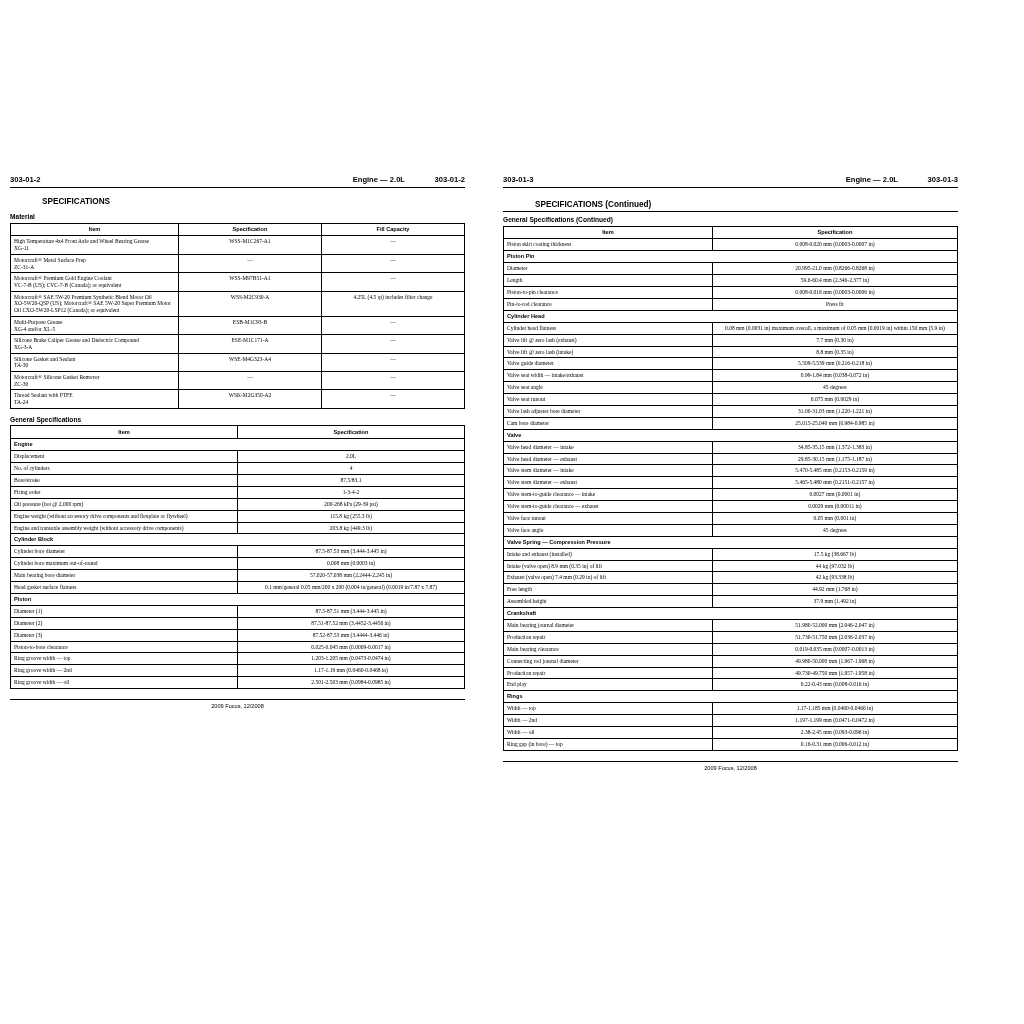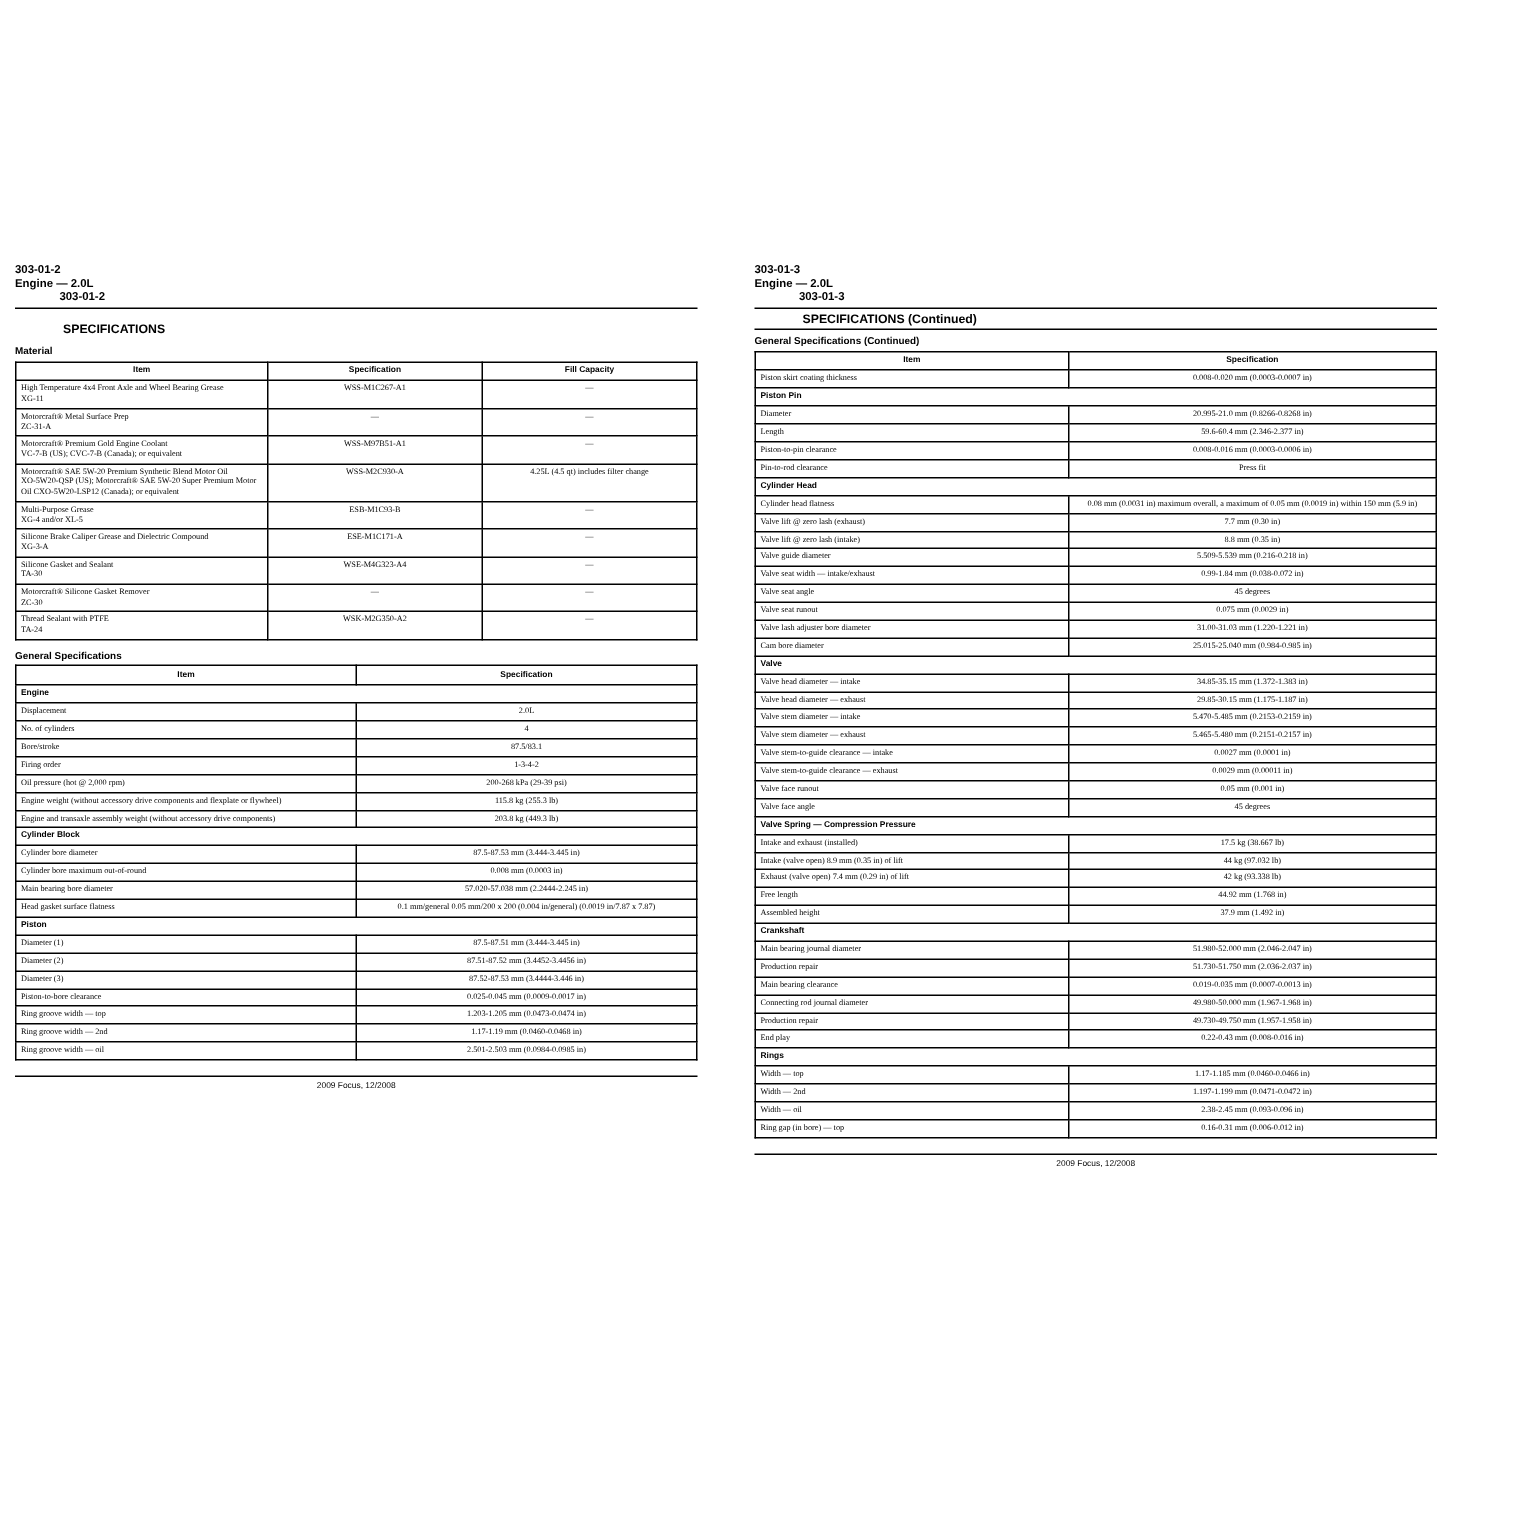--- a/index.html
+++ b/index.html
@@ -33,38 +33,37 @@
   
   .run-head {
     display: flex;
     justify-content: space-between;
     align-items: baseline;
     font-family: "Liberation Sans", sans-serif;
     font-weight: bold;
     font-size: 7.6px;
     padding-bottom: 3px;
     border-bottom: 1.3px solid #000;
-    flex-direction: column;
   }
   .run-head .center { flex: 1; text-align: right; }
   .run-head .left-num { width: 60px; text-align: left; }
   .run-head .right-num { width: 60px; text-align: right; }
 
   .sec-title {
     font-family: "Liberation Sans", sans-serif;
     font-weight: bold;
     font-size: 8.2px;
     margin-top: 9px;
     margin-bottom: 7px;
     padding-left: 32px;
   }
   .sec-title.underlined {
     border-bottom: 1.1px solid #000;
     padding-bottom: 2px;
-    margin-top: 2px;
+    margin-top: 12px;
     margin-bottom: 4px;
   }
   .sub-title {
     font-family: "Liberation Sans", sans-serif;
     font-weight: bold;
     font-size: 6.6px;
     margin-top: 7px;
     margin-bottom: 2.5px;
   }
 

